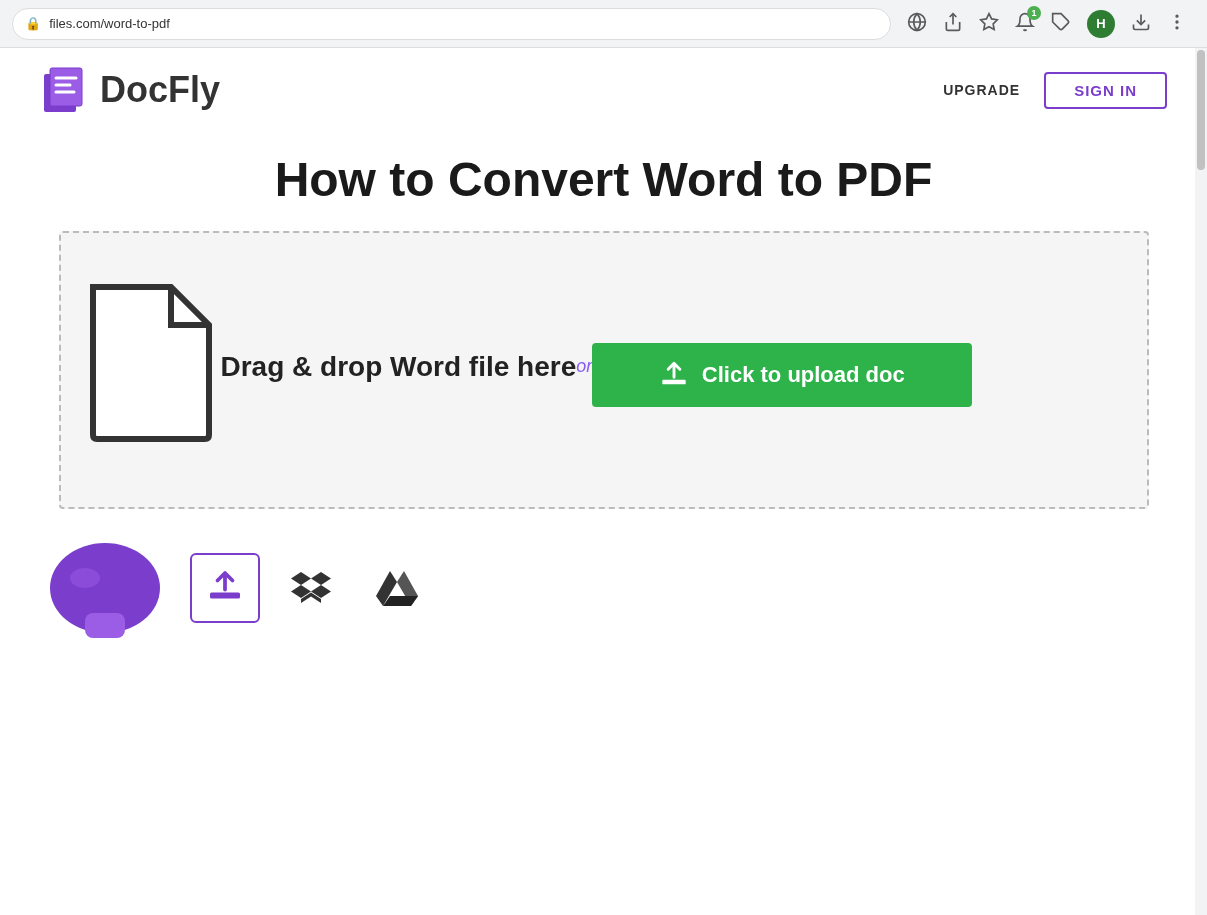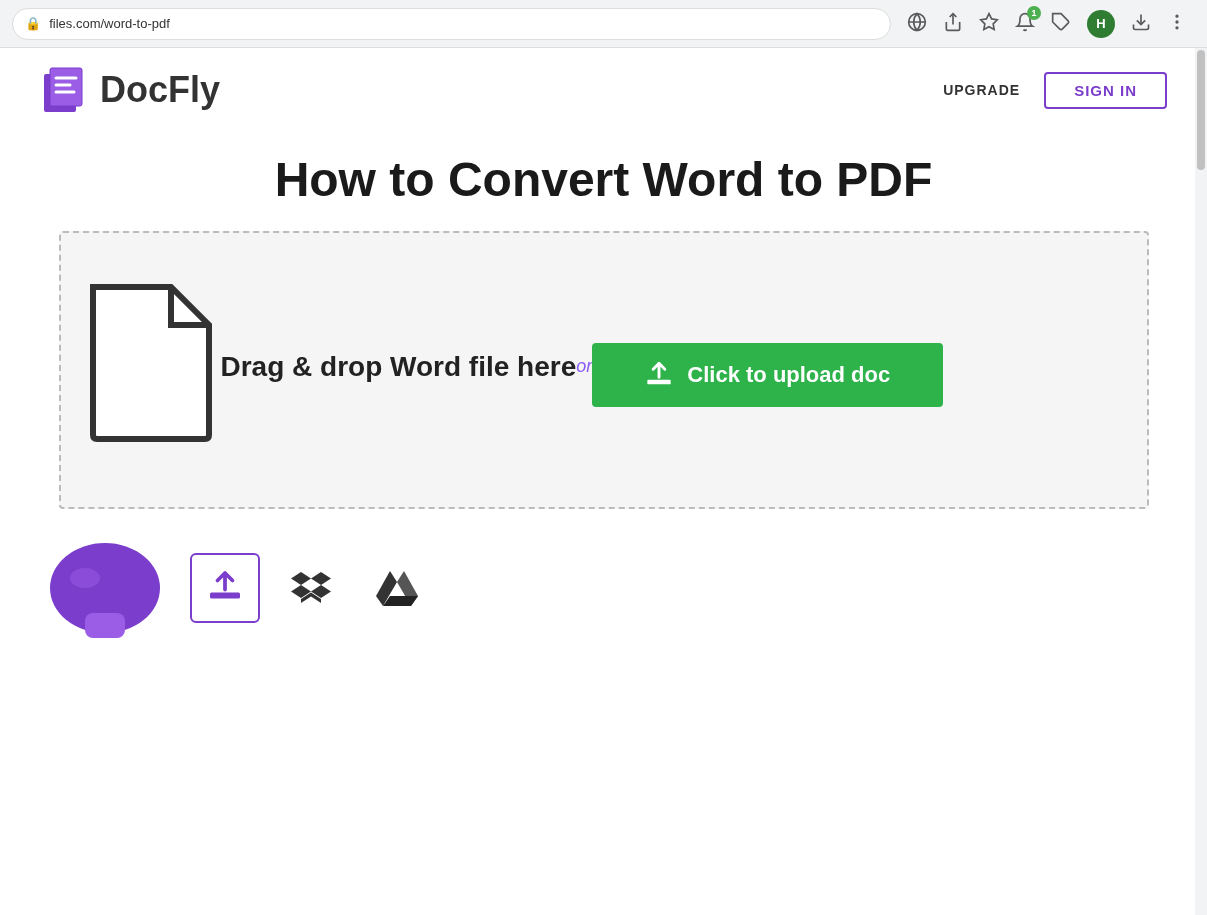--- a/index.html
+++ b/index.html
@@ -164,21 +164,21 @@
       color: #fff;
       border: none;
       border-radius: 4px;
       padding: 18px 48px;
       font-size: 22px;
       font-weight: 600;
       cursor: pointer;
       display: flex;
       align-items: center;
       gap: 14px;
-      width: 351px;
+      width: 380px;
       justify-content: center;
     }
 
     
     .bottom-section {
       display: flex;
       align-items: flex-start;
       padding: 24px 40px 0;
       gap: 20px;
     }

